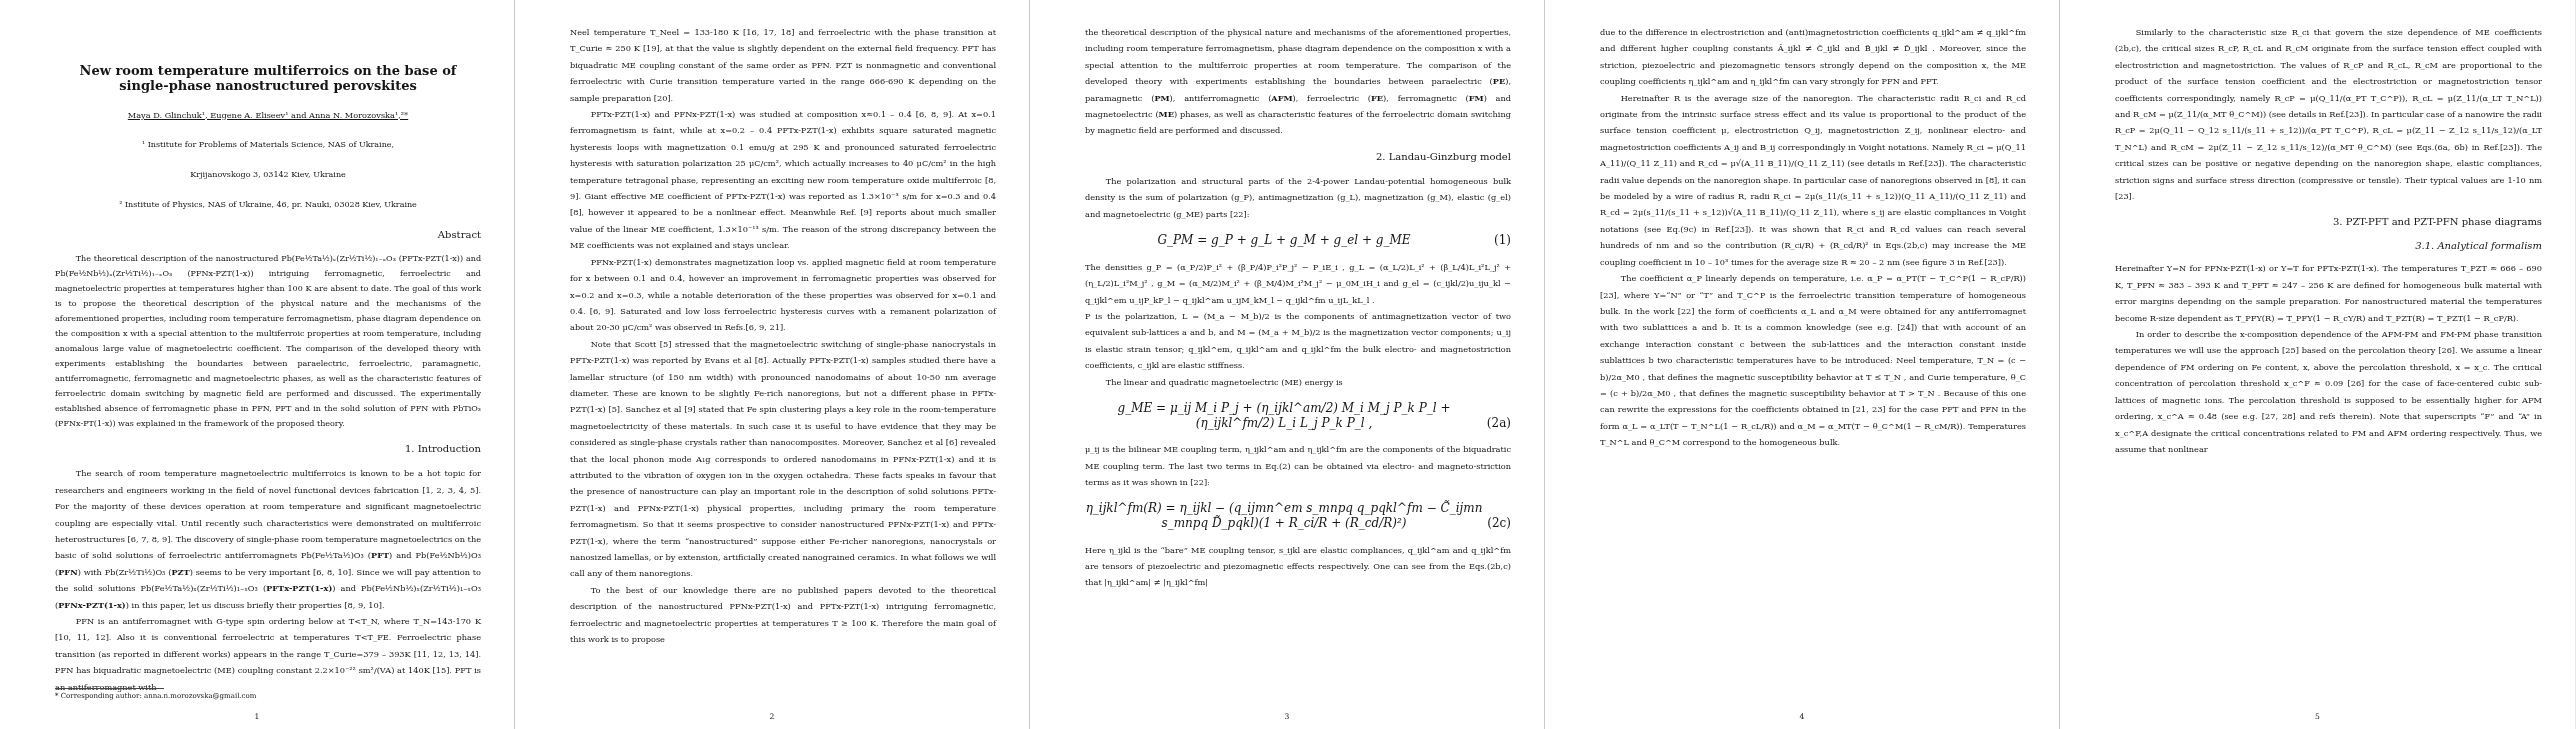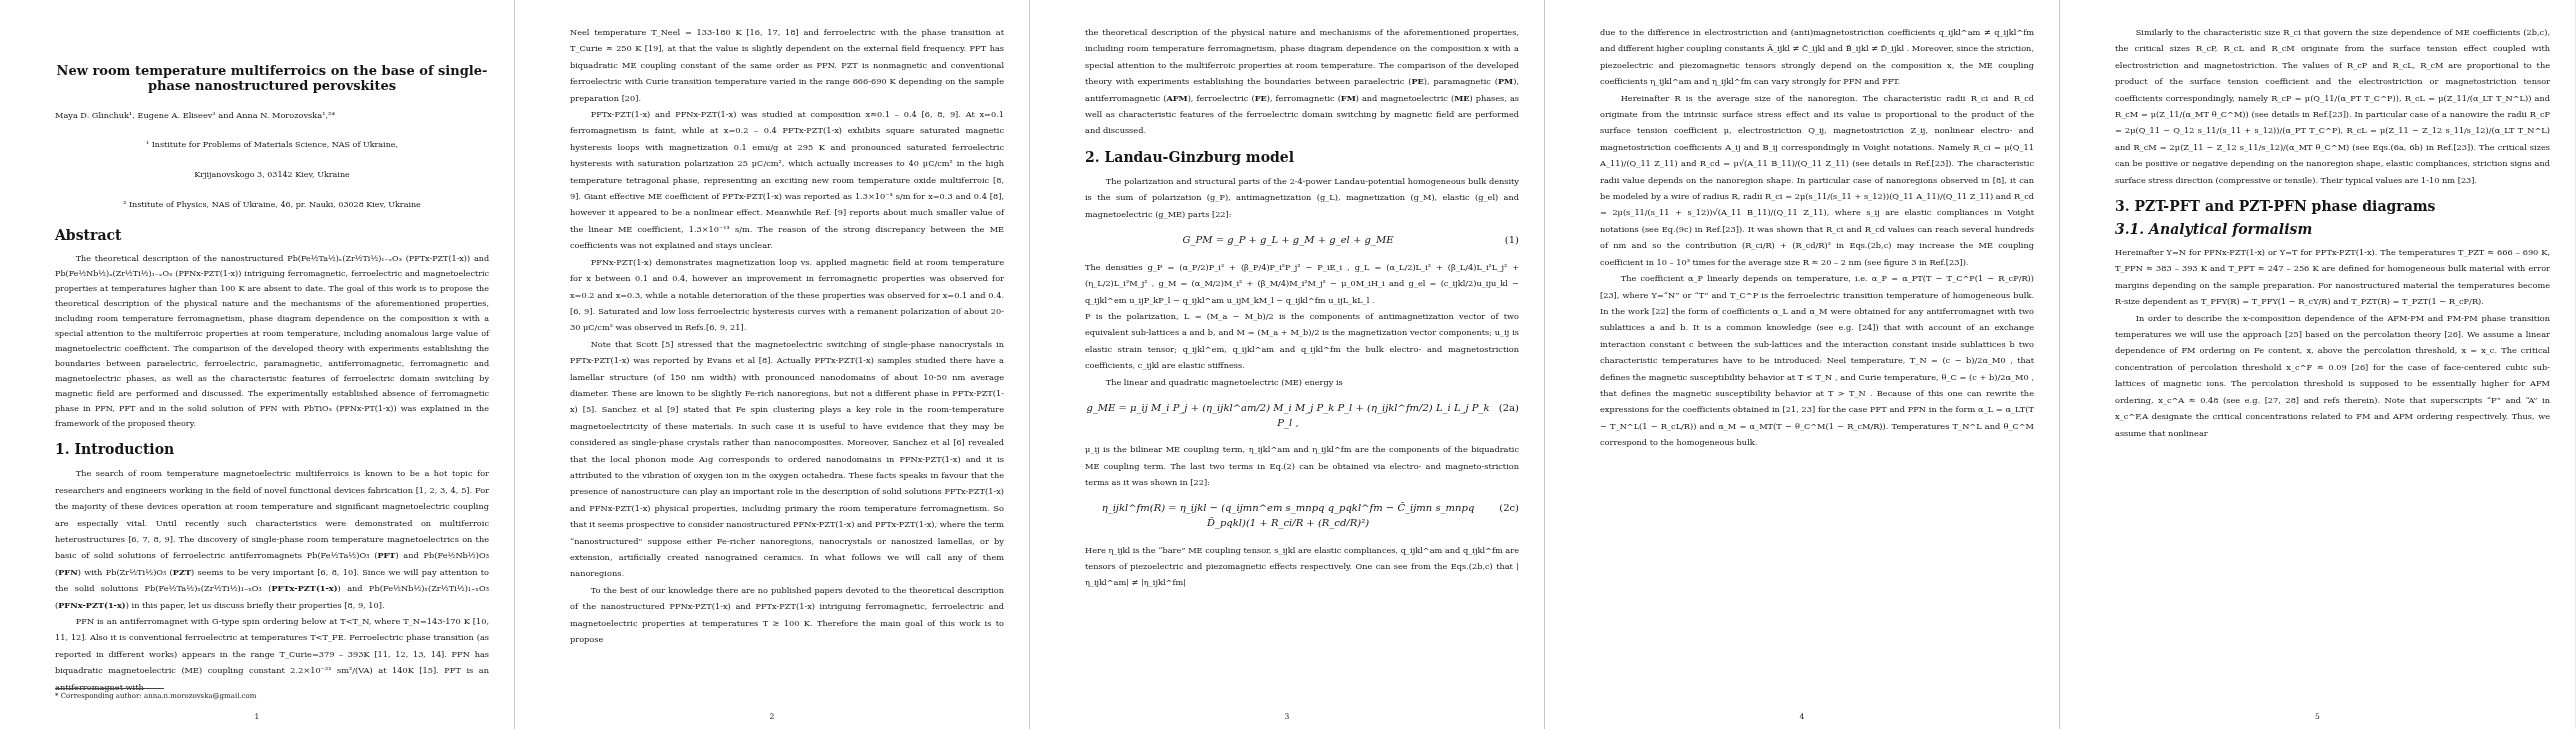--- a/index.html
+++ b/index.html
@@ -7,40 +7,40 @@
   body {
     width: 2576px; height: 729px; overflow: hidden;
     background: #e7e8ea;
     font-family: "DejaVu Serif", "Liberation Serif", serif;
     color: #151515;
   }
   .canvas { display: flex; width: 2576px; height: 729px; }
   .page {
     position: relative; width: 515px; height: 729px;
     background: #ffffff; border-right: 0.6px solid #c9c9c9;
-    padding: 24px 25px 0 55px; overflow: hidden;
+    padding: 24px 33px 0 55px; overflow: hidden;
   }
   .page:last-child { border-right: none; }
   .para { margin: 0; text-align: justify; font-size: 8.2px; line-height: 16.4px; }
   .indent { text-indent: 20.7px; }
   .noindent { text-indent: 0; }
   .bold { font-weight: bold; }
   .title {
     font-size: 13px; font-weight: bold; text-align: center;
     margin: 39px 0 14.6px 0; line-height: 15px;
   }
-  .authors { text-align: left; font-size: 8.2px; line-height: 14.6px; margin: 0 0 4.9px 0; }
+  .authors { text-align: center; font-size: 8.2px; line-height: 14.6px; margin: 0 0 4.9px 0; text-decoration: underline; }
   .affil { text-align: center; font-size: 8px; line-height: 14px; margin: 16px; }
   .sec-heading {
-    font-size: 14px; font-weight: bold; text-align: left;
+    font-size: 10px; font-weight: normal; text-align: right;
     margin: 11px 0 8.5px 0; line-height: 14.6px;
   }
   .subheading { font-style: italic; margin: 2.4px 0 7.3px 0; }
   .abstract { font-size: 8px; line-height: 15px; }
-  .eq-row { display: flex; align-items: flex-start; margin: 11px 0; font-size: 10px; line-height: 14.6px; }
+  .eq-row { display: flex; align-items: flex-end; margin: 11px 0; font-size: 12px; line-height: 14.6px; }
   .eq-body { flex: 1; text-align: center; font-style: italic; }
   .eq-no { width: 28px; text-align: right; font-style: normal; }
   .footnote-area { position: absolute; left: 55px; right: 48px; bottom: 27px; font-size: 7px; line-height: 11px; }
   .footnote-rule { width: 109px; border-top: 0.6px solid #444; margin-bottom: 2.4px; }
   .page-number { position: absolute; bottom: 8.5px; left: 0; width: 100%; text-align: center; font-size: 7.6px; }
 </style>
 </head>
 <body>
 
 <div class="canvas">

